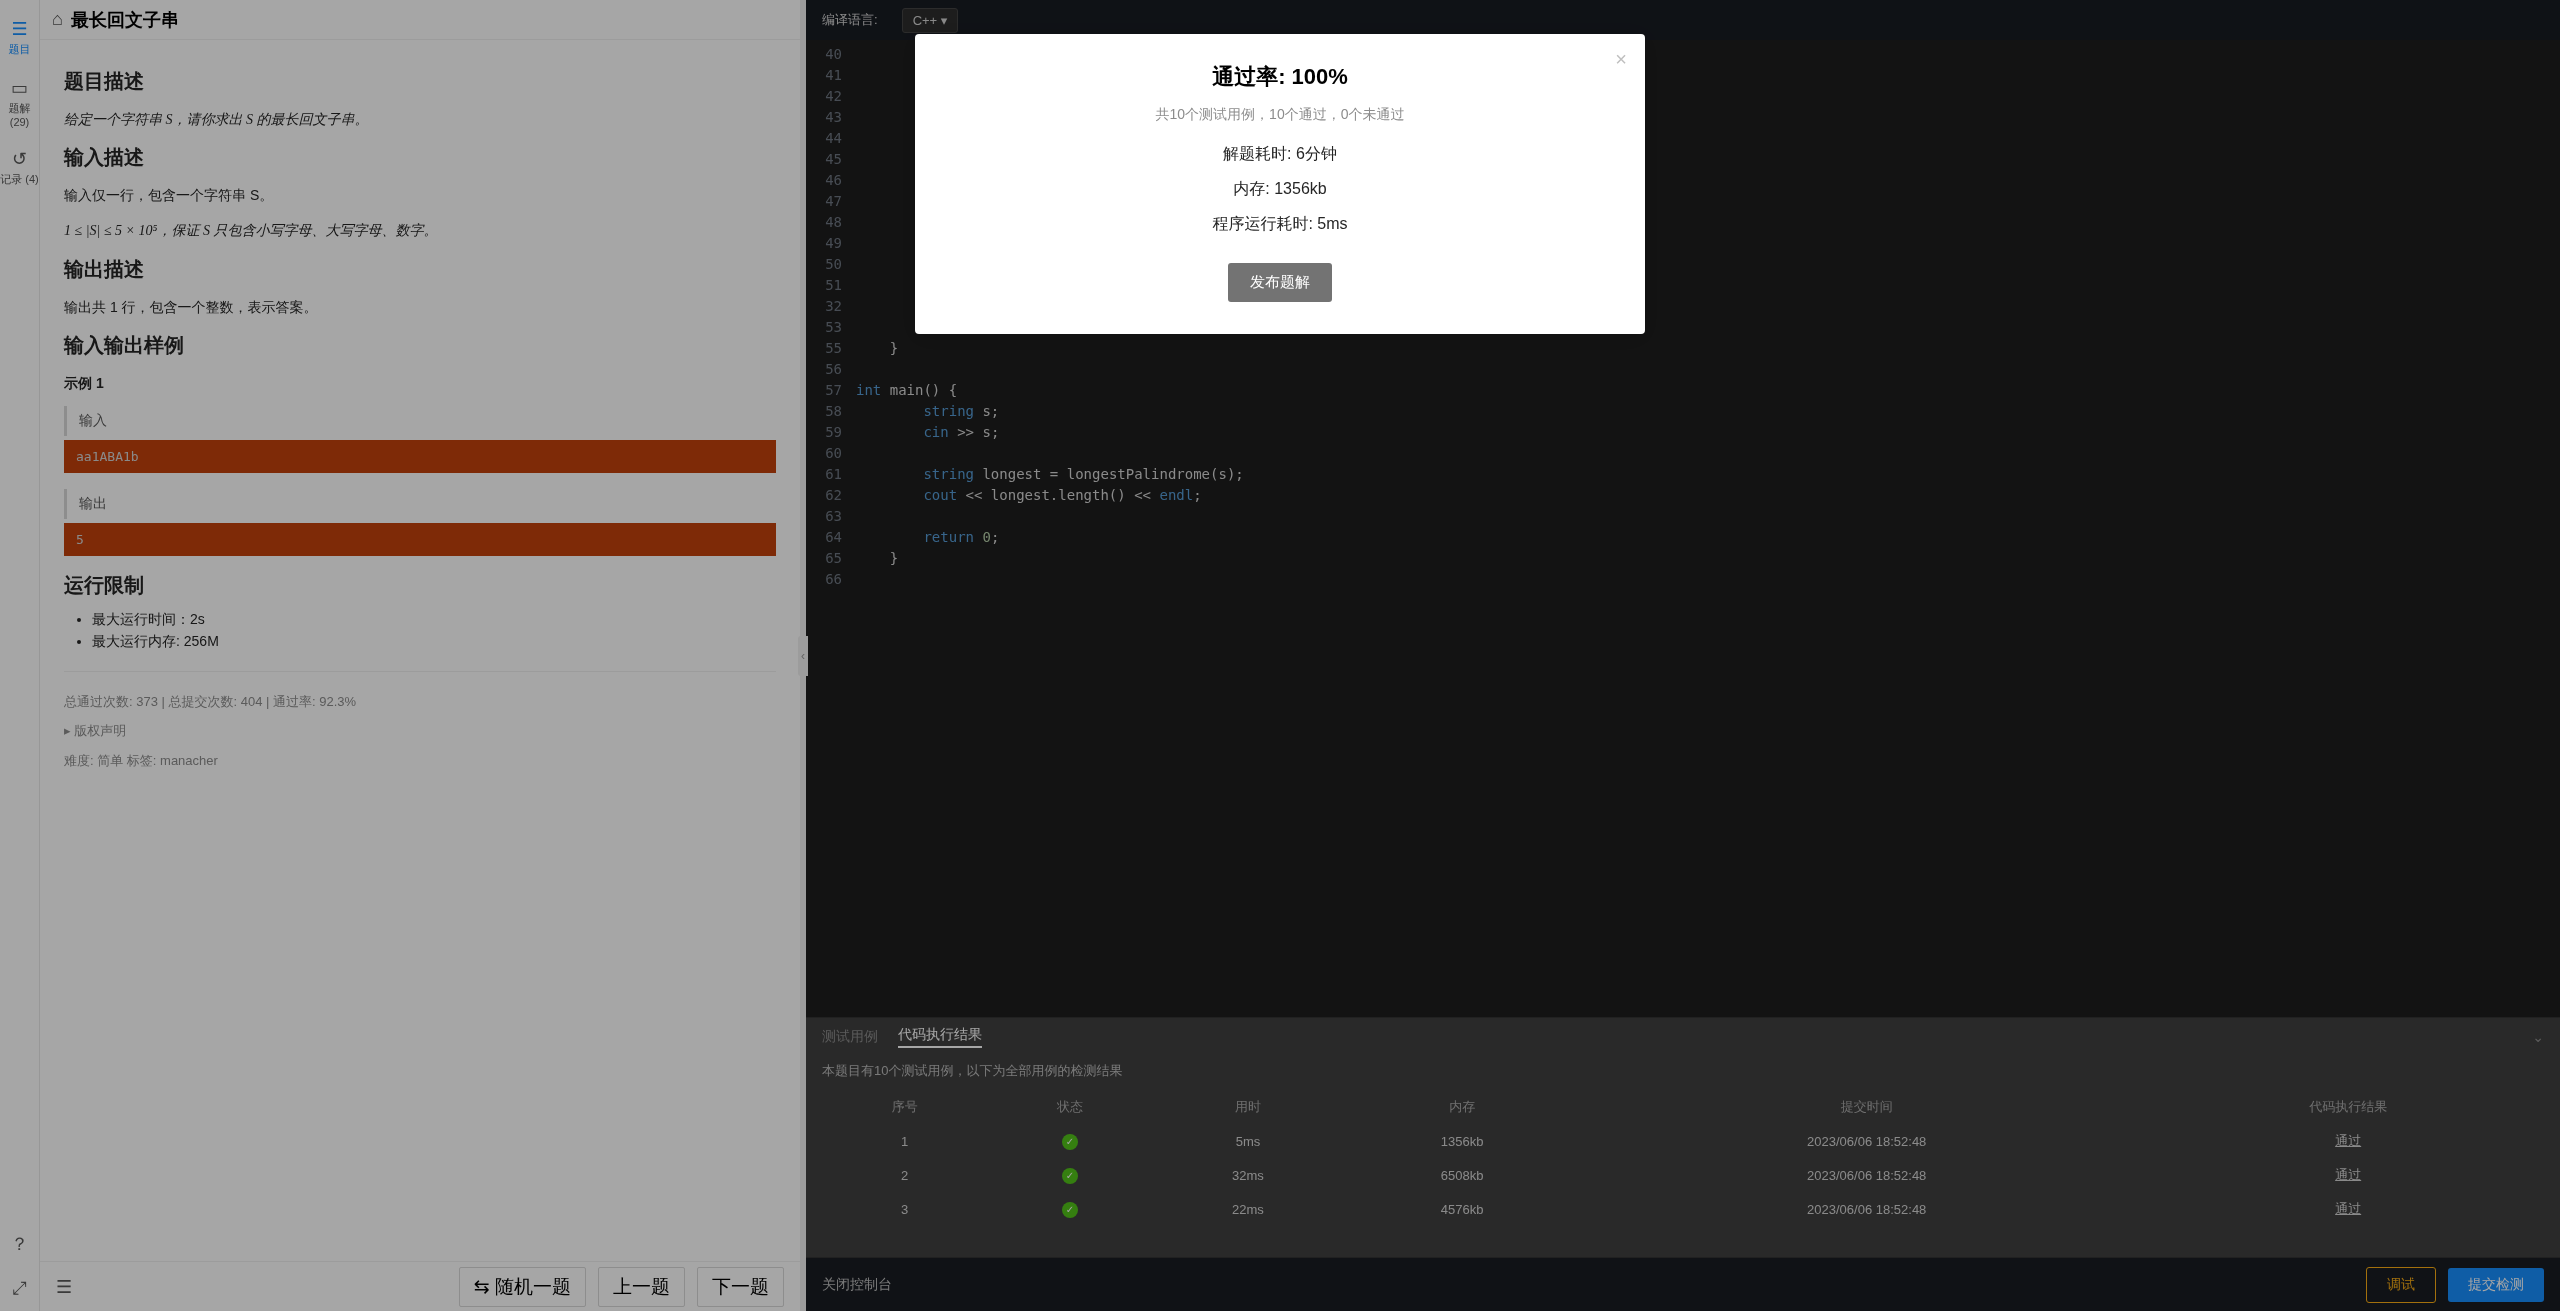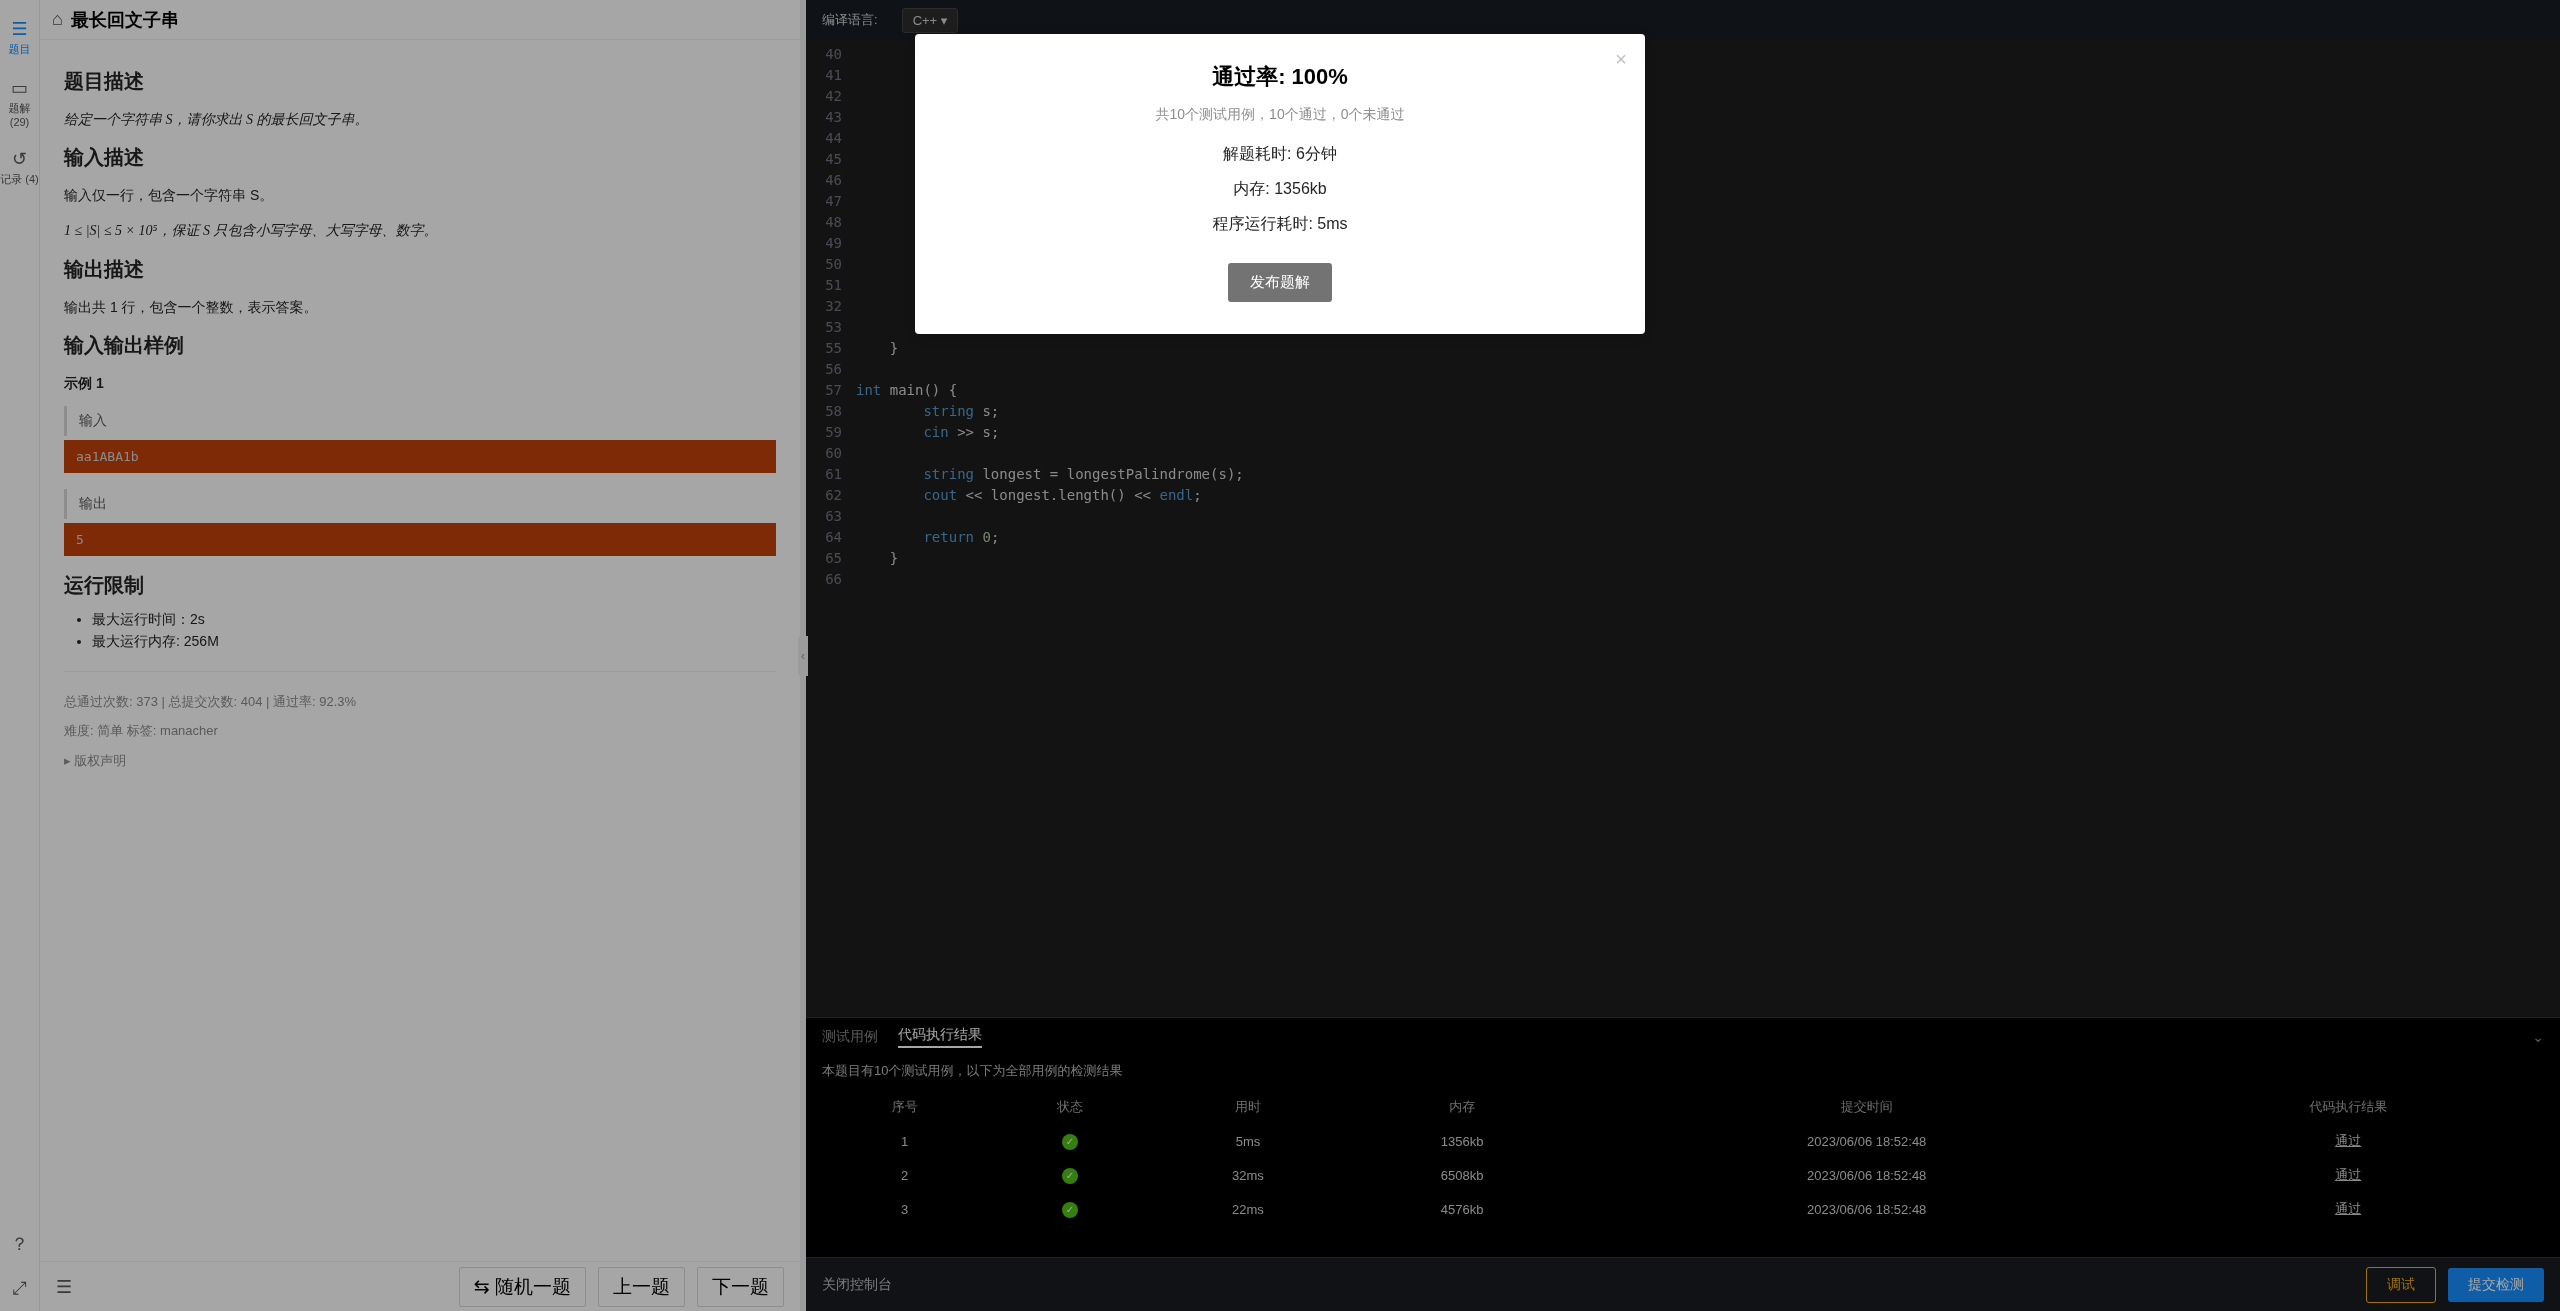--- a/index.html
+++ b/index.html
@@ -28,21 +28,21 @@
 .btn-outline { border: 1px solid #d9d9d9; background: #fff; padding: 6px 14px; border-radius: 2px; cursor: pointer; font-size: 19px; }
 .right-pane { flex: 1; display: flex; flex-direction: column; background: #1e1e1e; color: #d4d4d4; }
 .lang-bar { height: 40px; background: #181c23; display: flex; align-items: center; padding: 0 16px; gap: 24px; font-size: 13px; color: #d4d4d4; }
 .lang-select { background: #2d2d2d; border: 1px solid #444; color: #d4d4d4; padding: 4px 10px; border-radius: 3px; }
 .editor { flex: 1; overflow: auto; font-family: Consolas, monospace; font-size: 14px; line-height: 1.5; padding: 4px 0; }
 .editor-line { display: flex; }
 .gutter { width: 50px; text-align: right; padding-right: 14px; color: #6e7681; user-select: none; }
 .code { white-space: pre; color: #d4d4d4; }
 .kw { color: #569cd6; }
 .num { color: #b5cea8; }
-.console { background: #000000; border-top: 1px solid #333; display: flex; flex-direction: column; height: 240px; }
+.console { background: #404040; border-top: 1px solid #333; display: flex; flex-direction: column; height: 240px; }
 .console-tabs { display: flex; align-items: center; padding: 8px 16px; gap: 20px; color: #8c8c8c; font-size: 14px; }
 .console-tabs .tab { cursor: pointer; }
 .console-tabs .tab.active { color: #fff; border-bottom: 2px solid #fff; padding-bottom: 2px; }
 .console-tabs .chev { margin-left: auto; }
 .console-body { flex: 1; overflow-y: auto; padding: 0 16px 8px; color: #d4d4d4; font-size: 13px; }
 .console-body .hint { margin: 6px 0 10px; color: #bbb; }
 .result-table { width: 100%; border-collapse: collapse; font-size: 13px; }
 .result-table th, .result-table td { padding: 8px 6px; text-align: center; }
 .result-table th { font-weight: 500; color: #aaa; }
 .status-ok { display: inline-block; width: 16px; height: 16px; background: #52c41a; border-radius: 50%; color: #fff; font-size: 10px; line-height: 16px; }
@@ -110,22 +110,22 @@
       <div class="code-block">aa1ABA1b</div>
       <div class="section-label">输出</div>
       <div class="code-block">5</div>
       <h2>运行限制</h2>
       <ul>
         <li>最大运行时间：2s</li>
         <li>最大运行内存: 256M</li>
       </ul>
       <div class="stats">
         <p>总通过次数: 373  |  总提交次数: 404  |  通过率: 92.3%</p>
+        <p>▸ 版权声明</p>
         <p>难度: 简单   标签: manacher</p>
-        <p>▸ 版权声明</p>
       </div>
     </div>
     <div class="left-footer">
       <span class="hamburger">☰</span>
       <span class="spacer"></span>
       <button class="btn-outline">⇆ 随机一题</button>
       <button class="btn-outline">上一题</button>
       <button class="btn-outline">下一题</button>
     </div>
   </div>

